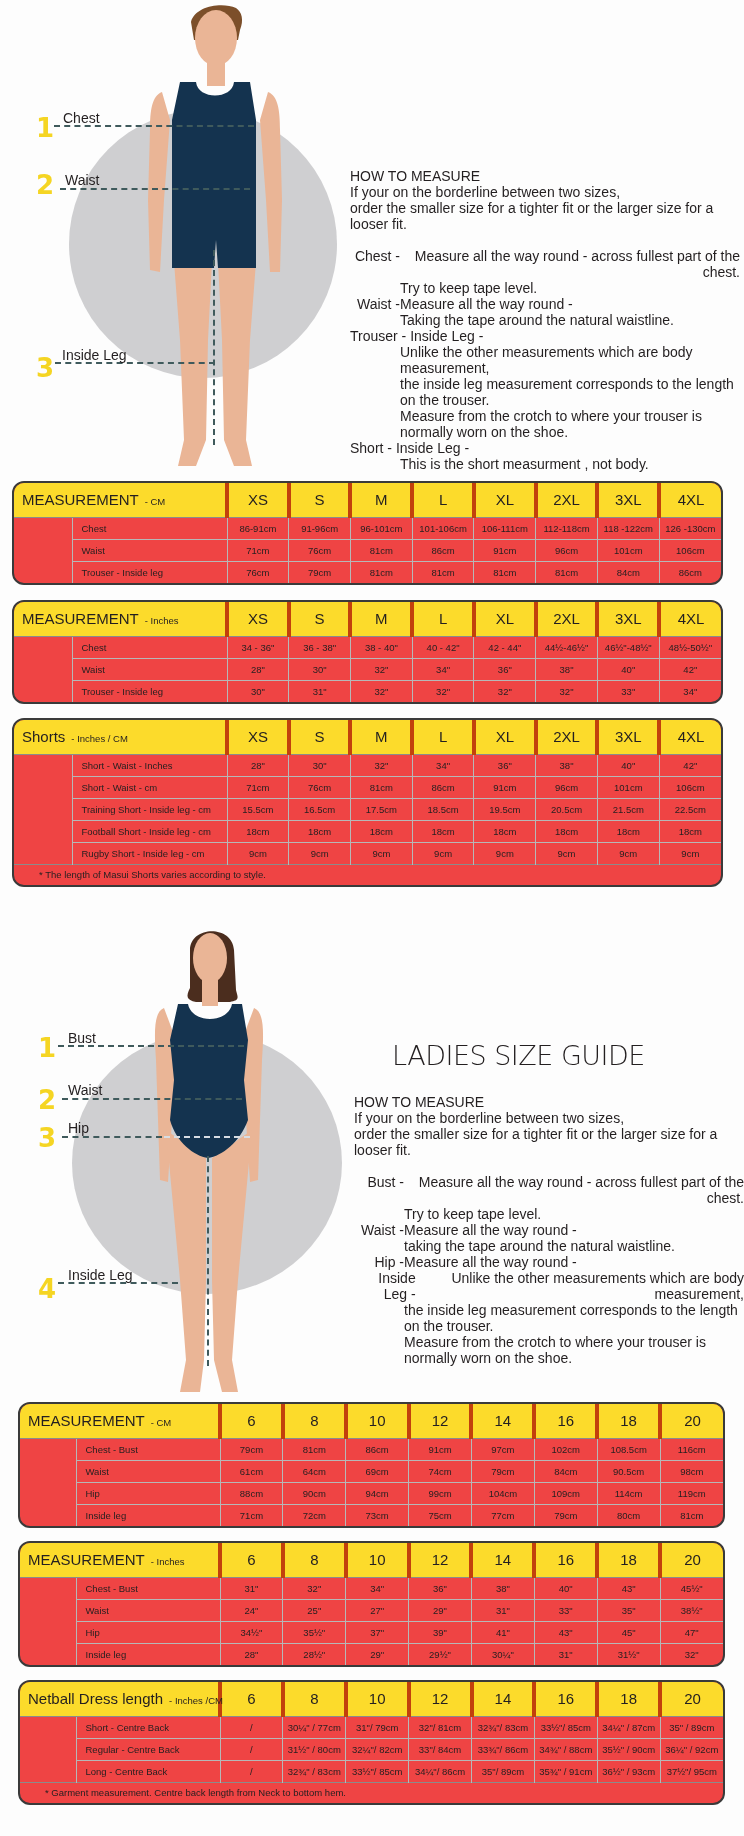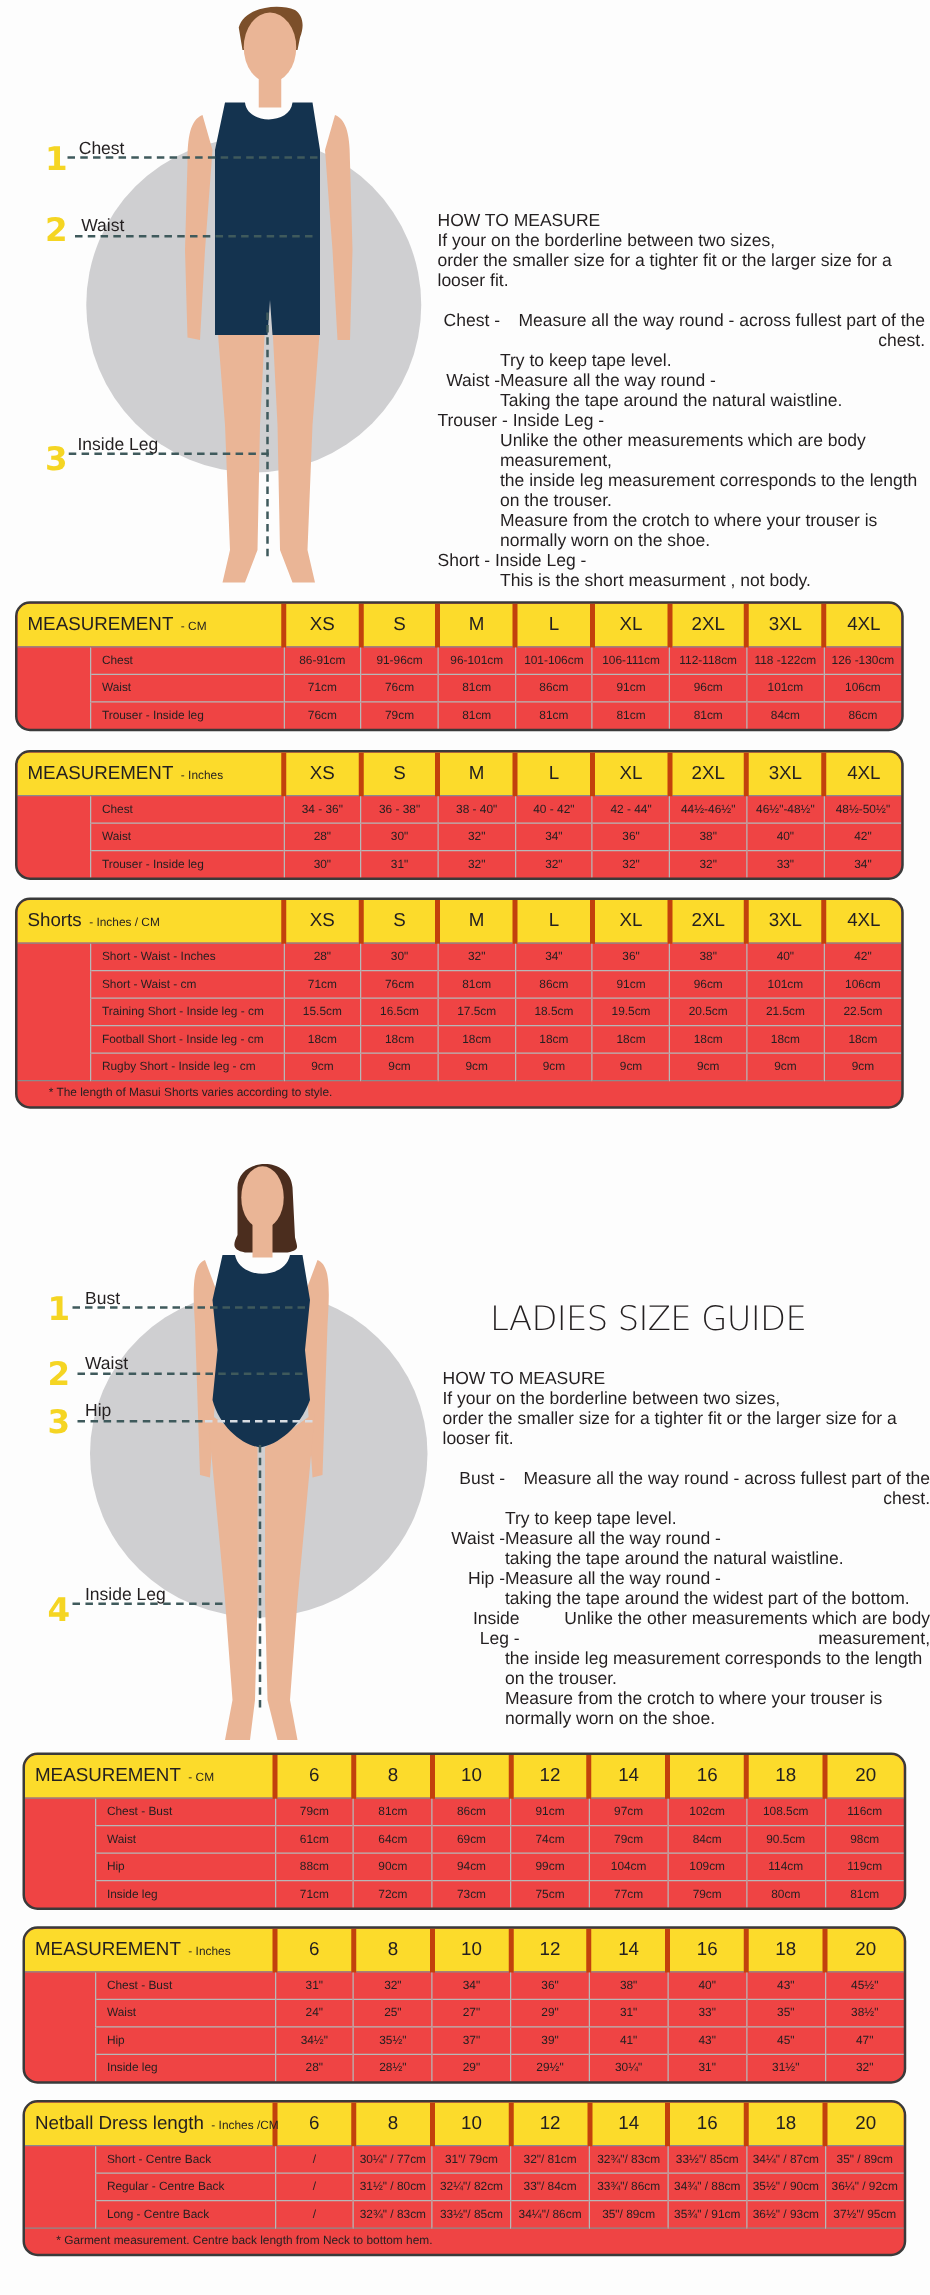--- a/index.html
+++ b/index.html
@@ -342,21 +342,20 @@
     <div class="indent">Try to keep tape level.</div>
     <div class="row">
         <span class="term">Waist -</span>
         <span>Measure all the way round -</span>
       </div>
     <div class="indent">taking the tape around the natural waistline.</div>
     <div class="row">
         <span class="term">Hip  -</span>
         <span>Measure all the way round -</span>
       </div>
-    <div class="indent">taking the tape around the widest part of the bottom.</div>
     <div class="row">
         <span style="margin-right:3px;">Inside Leg -</span>
         <span>Unlike the other measurements which are body measurement,</span>
       </div>
     <div class="indent">the inside leg measurement corresponds to the length on the trouser.</div>
     <div class="indent">Measure from the crotch to where your trouser is normally worn on the shoe.</div>
   </div>
 </div>
 
 <div class="tbl" style="top:1402px;left:18px;width:707px;">

